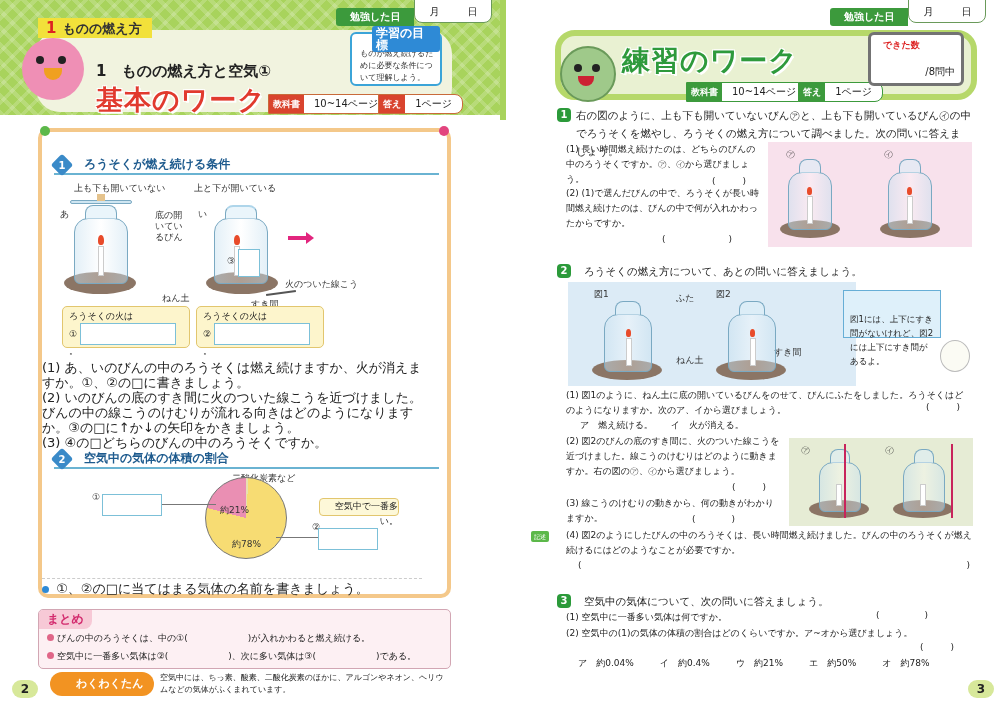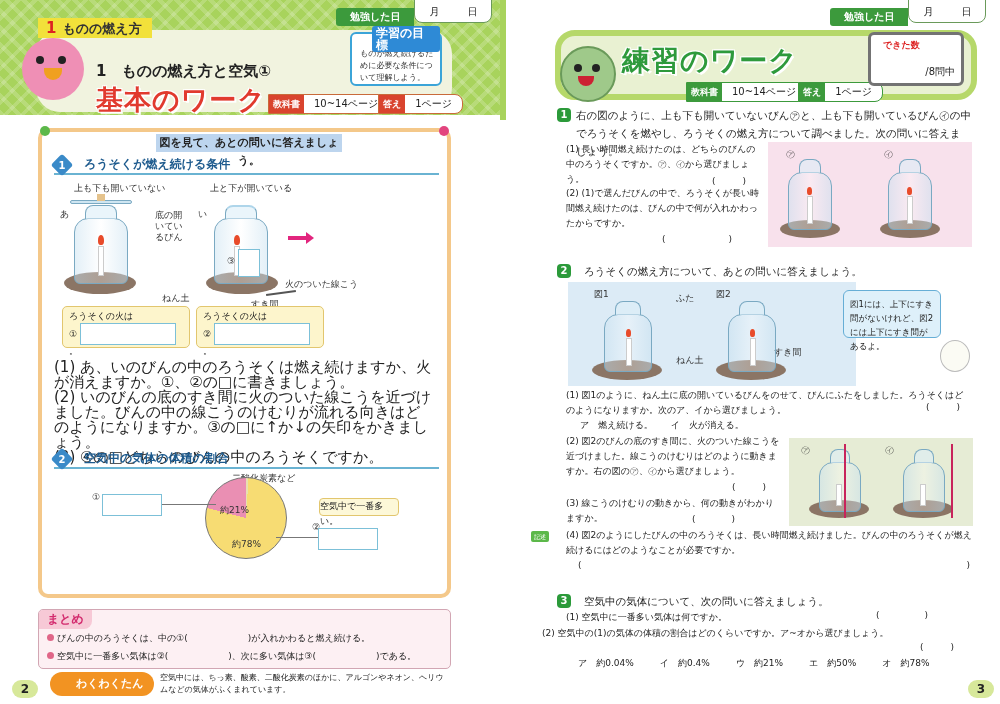--- a/index.html
+++ b/index.html
@@ -34,24 +34,24 @@
 .jar{position:absolute;border:1.5px solid #7aa9c2;border-radius:14px 14px 6px 6px;background:linear-gradient(90deg,rgba(200,225,240,.5),rgba(255,255,255,.3),rgba(200,225,240,.5))}
 .jar .neck{position:absolute;top:-14px;left:10px;right:10px;height:14px;border:1.5px solid #7aa9c2;border-bottom:none;border-radius:8px 8px 0 0;background:rgba(220,238,248,.6)}
 .dish{position:absolute;background:#8b7565;border-radius:50%}
 .candle{position:absolute;width:6px;background:#fff;border:1px solid #ccc}
 .flame{position:absolute;width:6px;height:10px;background:#e84b2a;border-radius:50% 50% 40% 40%}
 .ansbox{position:absolute;border:1.5px solid #7cc0d8;background:#fff}
 .pinkbox{position:absolute;left:268px;top:72px;width:124px;height:66px;background:#f9d3df;border:1.5px solid #e37aa1;border-radius:5px;font-size:9px;padding:6px 8px;line-height:20px}
 .arrow{position:absolute;left:246px;top:104px;width:18px;height:4px;background:#e2257e}
 .arrow:after{content:"";position:absolute;right:-8px;top:-4px;border-left:8px solid #e2257e;border-top:6px solid transparent;border-bottom:6px solid transparent}
 .ybox{position:absolute;top:174px;width:128px;height:42px;background:#fdf5cc;border:1.5px solid #e2c66e;border-radius:5px;font-size:9px;padding:3px 6px}
-.qtext{position:absolute;left:12px;font-size:15px;line-height:15px;width:380px;color:#222}
+.qtext{position:absolute;left:0;font-size:13px;line-height:15px;width:380px;color:#222}
 .pie{position:absolute;left:163px;top:345px;width:82px;height:82px;border-radius:50%;border:1px solid #777;
  background:conic-gradient(#e8e0b0 0 1%,#f7dc73 1% 79%,#ea8fb3 79% 100%)}
-.callout{position:absolute;left:277px;top:366px;width:80px;height:18px;background:#fdf8d8;border:1.5px solid #e2c66e;border-radius:4px;font-size:9px;line-height:15px;text-align:left}
+.callout{position:absolute;left:277px;top:366px;width:80px;height:18px;background:#fdf8d8;border:1.5px solid #e2c66e;border-radius:4px;font-size:9px;line-height:15px;text-align:right}
 
 .matome{position:absolute;left:38px;top:609px;width:413px;height:60px;background:#fdf0f3;border:1.5px solid #d2a6b3;border-radius:5px}
 .matome .mt{position:absolute;left:0;top:0;background:#f7c9d6;color:#d32b6e;font-weight:bold;font-size:12px;padding:1px 8px;border-radius:4px 0 8px 0}
 .matome .inst{position:absolute;left:92px;top:2px;font-size:11px}
 .matome .line{position:absolute;left:8px;font-size:9px}
 .dot{display:inline-block;width:7px;height:7px;border-radius:50%;background:#e06688;margin-right:3px}
 .paren{color:#3aa0d0;font-size:13px}
 .pgnum{position:absolute;top:680px;width:26px;height:18px;border-radius:9px;background:#d7e89a;font-weight:bold;font-size:12px;text-align:center;line-height:18px}
 .fact{position:absolute;left:160px;top:672px;width:290px;font-size:8px;line-height:12px}
 .wakuwaku{position:absolute;left:50px;top:672px;width:104px;height:24px;background:#f29322;border-radius:12px;color:#fff;font-size:11px;font-weight:bold;padding-left:26px;line-height:24px}
@@ -59,21 +59,21 @@
 .rhdr{position:absolute;left:55px;top:30px;width:422px;height:70px;background:#e9f1d2;border-radius:20px;border:6px solid #b6d86a}
 .done{position:absolute;left:868px;top:32px;width:96px;height:54px;border:3px solid #737373;border-radius:6px;background:#fff;font-size:9px;padding:4px 12px}
 .done .t{color:#d22;font-weight:bold}
 .done .f{position:absolute;right:6px;bottom:4px;font-size:10px}
 .hexnum{position:absolute;width:14px;height:14px;border-radius:4px;background:#2b9a3a;color:#fff;font-size:10px;font-weight:bold;text-align:center;line-height:14px}
 .rq{position:absolute;font-size:9px;line-height:15px;color:#222}
 .rhead{position:absolute;font-size:11px;font-weight:bold;line-height:18px}
 .pinkpanel{position:absolute;left:768px;top:142px;width:204px;height:105px;background:#f8e1ec}
 .bluepanel{position:absolute;left:568px;top:282px;width:288px;height:104px;background:#dcebf6}
 .greenpanel{position:absolute;left:789px;top:438px;width:184px;height:88px;background:#e6ecd5}
-.bubble{position:absolute;left:843px;top:290px;width:98px;height:48px;background:#def0fa;border:1.5px solid #66aed6;border-radius:6px;font-size:8.5px;line-height:14px;padding:6px 6px}
+.bubble{position:absolute;left:843px;top:290px;width:98px;height:48px;background:#def0fa;border:1.5px solid #66aed6;border-radius:0;font-size:8.5px;line-height:14px;padding:21px 6px}
 .marker{position:absolute;left:531px;top:531px;width:18px;height:11px;background:#5cb84a;color:#fff;font-size:6px;text-align:center;line-height:11px;border-radius:2px}
 .smoke{position:absolute;width:2px;background:#c8245c}
 </style>
 </head>
 <body>
 
 <div class="page" id="left">
   <div class="lhdr">
     <div class="lhdr-inner"></div>
   </div>
@@ -98,29 +98,28 @@
     </div>
   <div class="ref" style="left:378px;top:94px">
       <span class="tag">答え</span>
       <span class="val">1ページ</span>
     </div>
   <div class="goal"><span class="gt">学習の目標</span><span>ものが燃え続けるために必要な条件について理解しよう。</span></div>
 
   <div class="card">
     <div class="pin" style="left:-2px;background:#5cb84a"></div>
     <div class="pin" style="right:-2px;background:#e2457e"></div>
-    <div class="instr">図を見て、あとの問いに答えましょう。</div>
     <div class="sec-h" style="left:12px;top:24px;width:385px">
         <span class="num">
           <span>1</span>
         </span>
         <span>ろうそくが燃え続ける条件</span>
       </div>
     <div class="small" style="left:32px;top:50px">上も下も開いていない</div>
-    <div class="small" style="left:168px;top:50px">上と下が開いている</div>
+    <div class="small" style="left:152px;top:50px">上と下が開いている</div>
     <div class="small" style="left:18px;top:76px">あ</div>
     <div class="small" style="left:156px;top:76px">い</div>
     <div class="small" style="left:113px;top:78px;width:34px;line-height:11px">底の開いているびん</div>
 
     <div class="dish" style="left:22px;top:140px;width:72px;height:22px"></div>
     <div class="jar" style="left:32px;top:86px;width:54px;height:66px">
         <div class="neck"></div>
       </div>
     <div style="position:absolute;left:28px;top:68px;width:62px;height:4px;background:#cfe6f2;border:1px solid #7aa9c2;border-radius:2px"></div>
     <div style="position:absolute;left:55px;top:62px;width:8px;height:7px;background:#e5c38d"></div>
@@ -167,20 +166,21 @@
     <div class="pie"></div>
     <div class="small" style="left:178px;top:372px">約21%</div>
     <div class="small" style="left:190px;top:406px">約78%</div>
     <div class="small" style="left:50px;top:360px">①</div>
     <div class="ansbox" style="left:60px;top:362px;width:60px;height:22px"></div>
     <div style="position:absolute;left:120px;top:372px;width:54px;height:1px;background:#777"></div>
     <div class="callout">空気中で一番多い。</div>
     <div class="small" style="left:270px;top:390px">②</div>
     <div class="ansbox" style="left:276px;top:396px;width:60px;height:22px"></div>
     <div style="position:absolute;left:234px;top:405px;width:42px;height:1px;background:#777"></div>
+    <div class="qtext" style="top:446px;border-top:1px dashed #ccc;padding-top:2px"><span class="dot" style="background:#2e8ad6"></span> <span>①、②の□に当てはまる気体の名前を書きましょう。</span></div>
   </div>
 
   <div class="matome">
     <span class="mt">まとめ</span>
     <div class="line" style="top:40px"><span class="dot"></span><span>空気中に一番多い気体は②(</span><span style="display:inline-block;width:60px"></span><span>)、次に多い気体は③(</span><span style="display:inline-block;width:60px"></span><span>)である。</span></div>
     <div class="line" style="top:22px"><span class="dot"></span><span>びんの中のろうそくは、中の①(</span><span style="display:inline-block;width:60px"></span><span>)が入れかわると燃え続ける。</span></div>
   </div>
 
   <div class="pgnum" style="left:12px">2</div>
   <div class="wakuwaku">わくわくたんてい団</div>
@@ -285,21 +285,21 @@
 <div class="rq" style="left:566px;top:528px;width:408px">(4) 図2のようにしたびんの中のろうそくは、長い時間燃え続けました。びんの中のろうそくが燃え続けるにはどのようなことが必要ですか。</div>
 <div class="rq paren" style="left:578px;top:558px;width:392px;display:flex;justify-content:space-between">
     <span>(</span>
     <span>)</span>
   </div>
 
 <div class="hexnum" style="left:557px;top:594px">3</div>
 <div class="rhead" style="left:584px;top:592px;font-weight:normal;font-size:10.5px">空気中の気体について、次の問いに答えましょう。</div>
 <div class="rq" style="left:566px;top:610px">(1) 空気中に一番多い気体は何ですか。</div>
 <div class="rq paren" style="left:876px;top:608px">(　　　　　)</div>
-<div class="rq" style="left:542px;top:626px">(2) 空気中の(1)の気体の体積の割合はどのくらいですか。ア~オから選びましょう。</div>
+<div class="rq" style="left:566px;top:626px">(2) 空気中の(1)の気体の体積の割合はどのくらいですか。ア~オから選びましょう。</div>
 <div class="rq paren" style="left:920px;top:640px">(　　　)</div>
 <div class="rq" style="left:578px;top:656px;display:flex;gap:26px">
   <span>ア　約0.04%</span>
   <span>イ　約0.4%</span>
   <span>ウ　約21%</span>
   <span>エ　約50%</span>
   <span>オ　約78%</span>
 </div>
 <div class="pgnum" style="left:968px">3</div>
 

